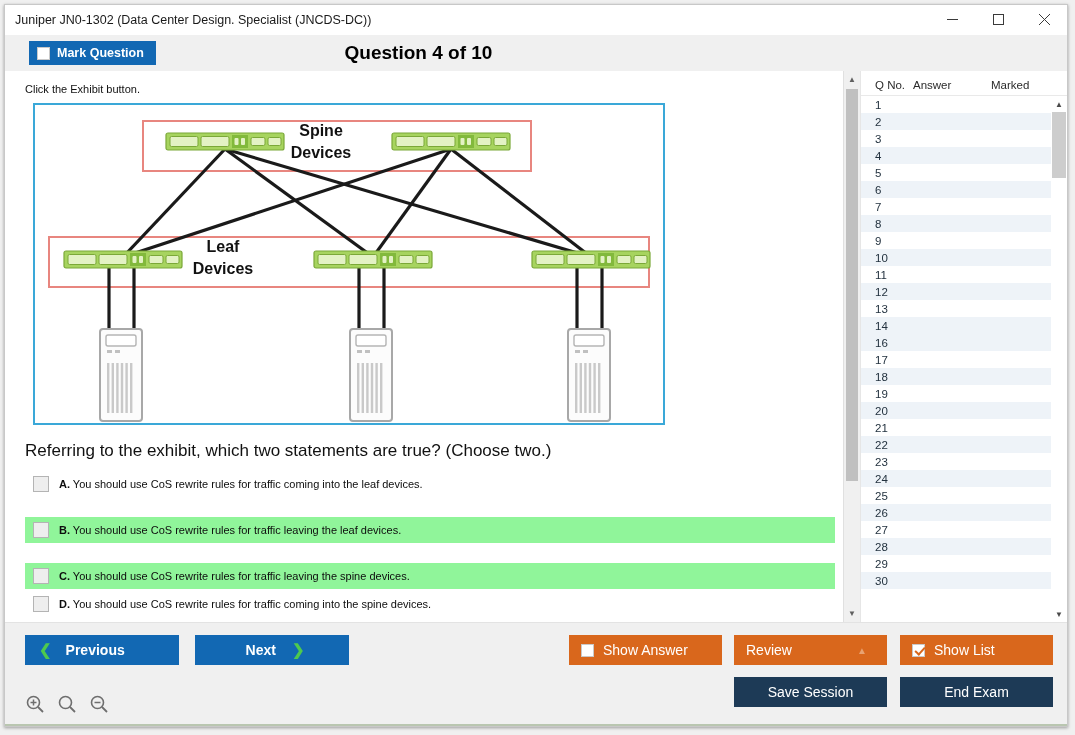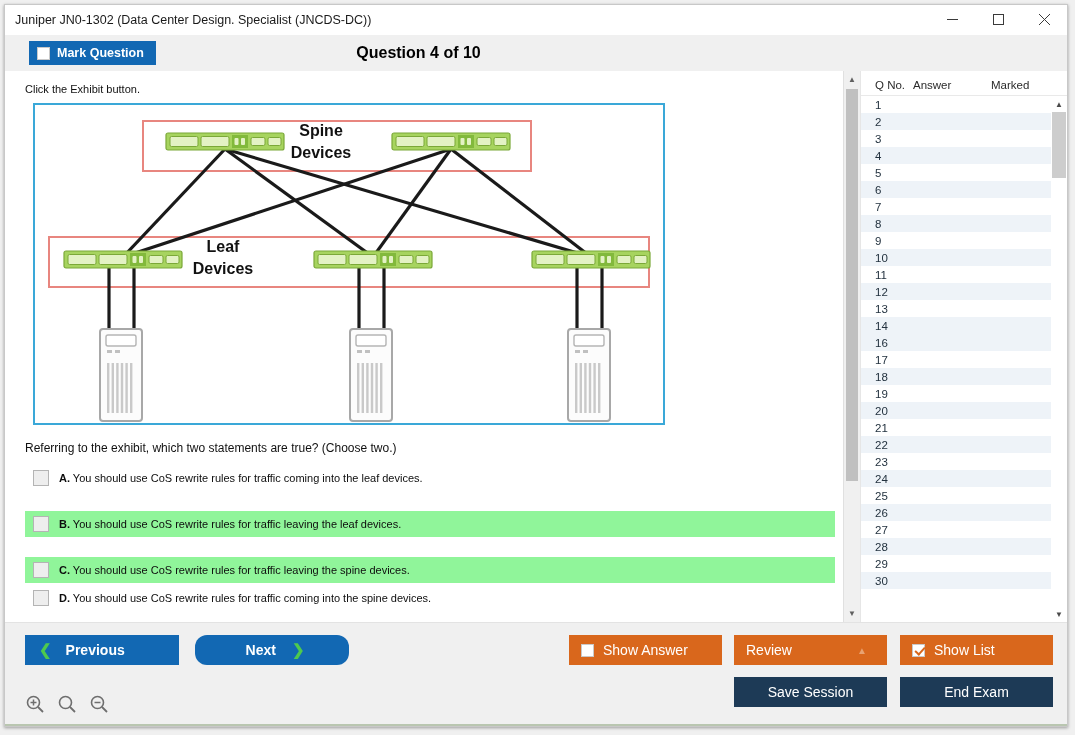--- a/index.html
+++ b/index.html
@@ -81,21 +81,21 @@
     left: 4px; top: 0px;
     width: 4px; height: 8px;
     border: solid #d9671c;
     border-width: 0 2px 2px 0;
     transform: rotate(42deg);
   }
   .qtitle {
     position: absolute;
     left: 0; right: 0;
     text-align: center;
-    font-size: 16px;
+    font-size: 19px;
     font-weight: bold;
     color: #000000;
     pointer-events: none;
     padding-right: 235px;
   }
 
   
   .body {
     flex: 1 1 auto;
     display: flex;
@@ -126,21 +126,21 @@
   .exhibit svg { display: block; }
   .devgroup-label {
     font-family: "Liberation Sans", sans-serif;
     font-weight: bold;
     font-size: 16px;
     fill: #111111;
   }
 
   
   .question {
-    font-size: 12px;
+    font-size: 17px;
     color: #111;
     padding: 16px 0 10px 20px;
   }
   .options { padding: 0 0 0 20px; }
   .opt {
     display: flex; align-items: center;
     gap: 10px;
     height: 26px;
     padding-left: 8px;
     margin-bottom: 2px;
@@ -607,21 +607,21 @@
         </div>
       </div>
     </div>
 
     <div class="footer">
       <button class="btn blue" style="left:20px; top:12px; width:154px; height:30px; padding-left:14px;">
         <span class="chev">❮</span>
         <span style="margin-left:14px;">Previous</span>
       </button>
 
-      <button class="btn blue" style="left:190px; top:12px; width:154px; height:30px; padding-left:12px; justify-content:center; gap:16px;border-radius:12px;">
+      <button class="btn blue" style="left:190px; top:12px; width:154px; height:30px; padding-left:12px; justify-content:center; gap:16px;">
         <span>Next</span>
         <span class="chev">❯</span>
       </button>
 
       <button class="btn orange" style="left:564px; top:12px; width:153px; height:30px; padding-left:12px; gap:9px;">
         <span class="cbox"></span>
         <span>Show Answer</span>
       </button>
 
       <button class="btn orange" style="left:729px; top:12px; width:153px; height:30px; padding-left:12px;">

